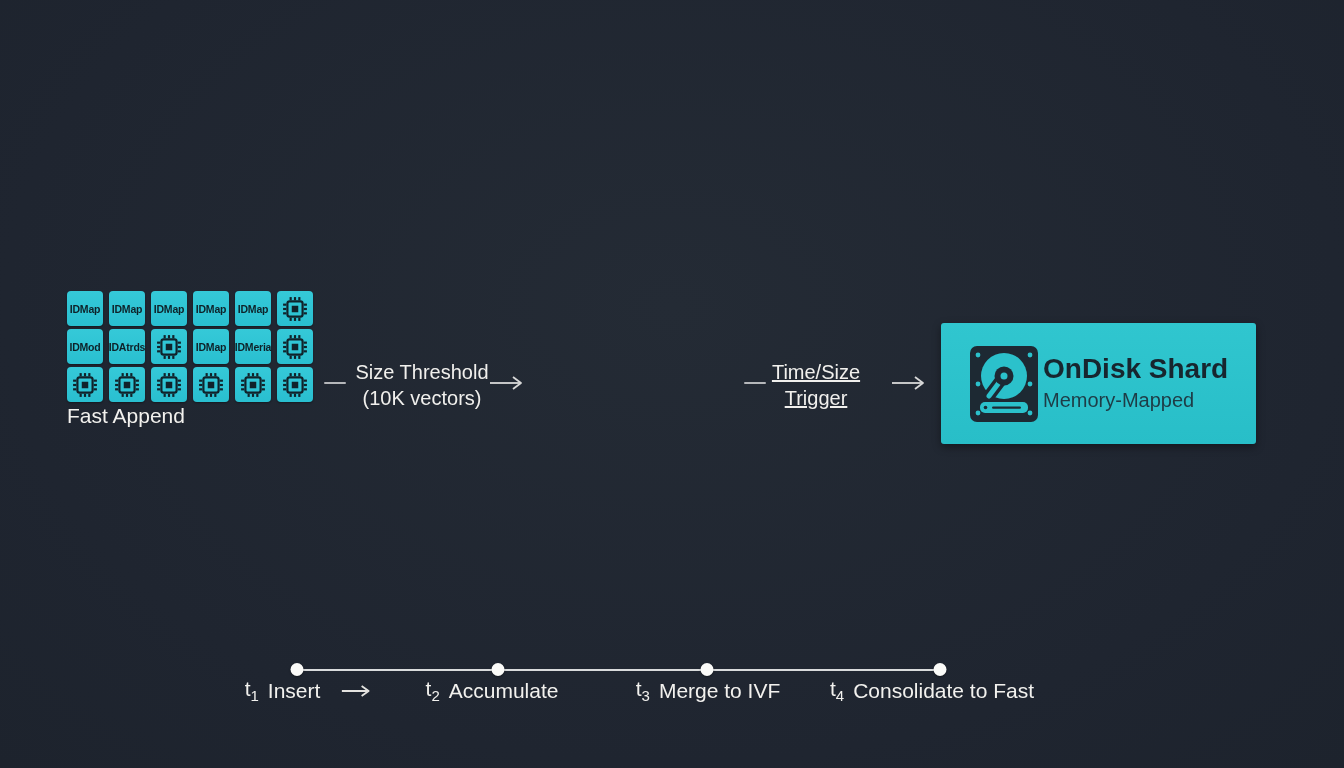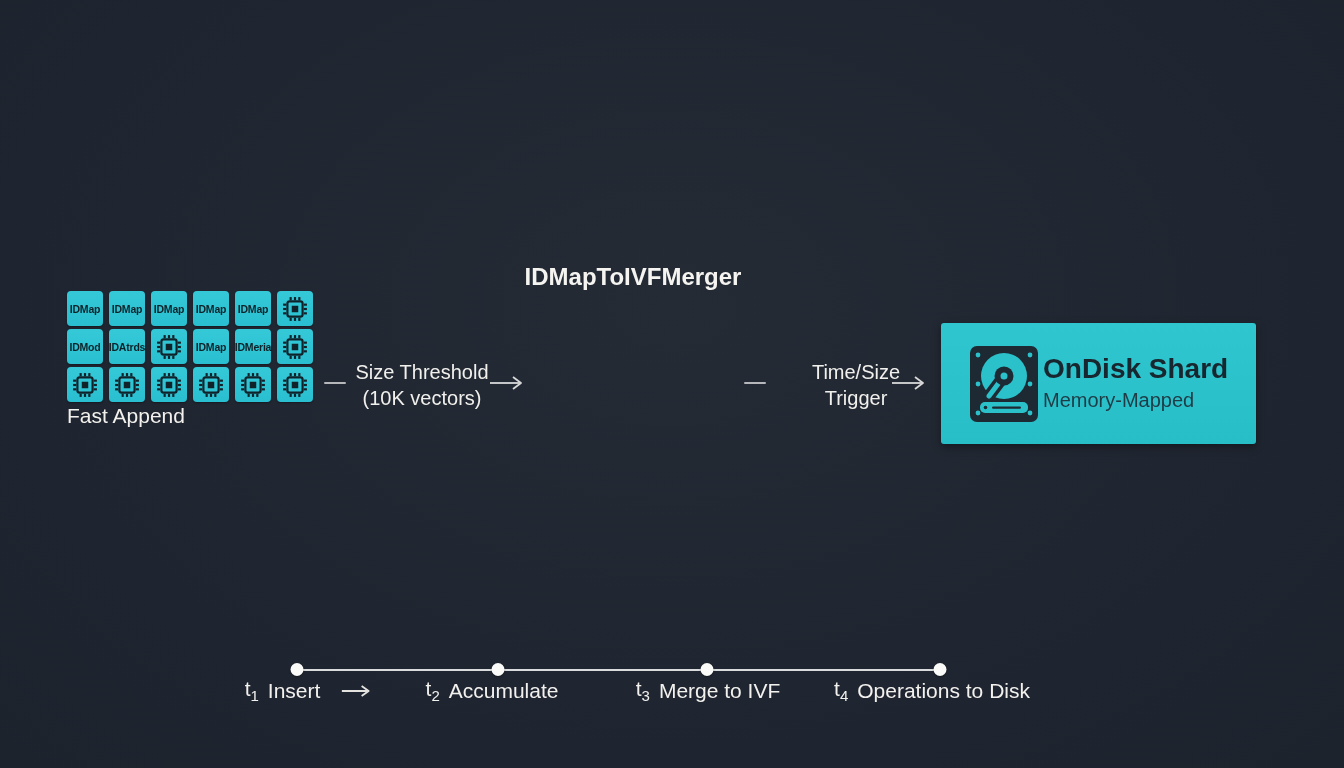--- a/index.html
+++ b/index.html
@@ -54,21 +54,21 @@
   .dash2 { left: 744px; top: 382px; }
   .arrow-svg { position: absolute; width: 34px; height: 16px; }
   .arrow1 { left: 490px; top: 375px; }
   .arrow2 { left: 892px; top: 375px; }
 
   .flow-label {
     position: absolute; transform: translateX(-50%);
     text-align: center; font-size: 20px; line-height: 26px; color: #f1f0ed;
   }
   .threshold-label { left: 422px; top: 359px; }
-  .trigger-label  { left: 856px; top: 359px; }
+  .trigger-label  { left: 816px; top: 359px; text-decoration: underline; }
 
   
   .merger-title {
     position: absolute; left: 633px; top: 263px; transform: translateX(-50%);
     font-size: 24px; font-weight: 600; color: #f5f4f1; white-space: nowrap;
   }
   .gear {
     position: absolute; left: 526px; top: 297px;
     width: 192px; height: 192px;
     filter: drop-shadow(0 6px 10px rgba(0,0,0,0.35));
@@ -358,21 +358,20 @@
   <div class="dash dash1"></div>
   <div class="flow-label threshold-label">
     <div>Size Threshold</div>
     <div>(10K vectors)</div>
   </div>
   <svg class="arrow-svg arrow1" viewBox="0 0 34 16">
     <line x1="0" y1="8" x2="30" y2="8" stroke="#d8d8d8" stroke-width="1.8"></line>
     <path d="M23 2 L31 8 L23 14" fill="none" stroke="#d8d8d8" stroke-width="1.8" stroke-linejoin="round"></path>
   </svg>
 
-  <div class="merger-title">IDMapToIVFMerger</div>
 
   <div class="dash dash2"></div>
   <div class="flow-label trigger-label">
     <div>Time/Size</div>
     <div>Trigger</div>
   </div>
   <svg class="arrow-svg arrow2" viewBox="0 0 34 16">
     <line x1="0" y1="8" x2="30" y2="8" stroke="#d8d8d8" stroke-width="1.8"></line>
     <path d="M23 2 L31 8 L23 14" fill="none" stroke="#d8d8d8" stroke-width="1.8" stroke-linejoin="round"></path>
   </svg>
@@ -418,17 +417,17 @@
         <span>Accumulate</span>
       </div>
       <div class="tl-dot" style="left: 707px;"></div>
       <div class="tl-item" style="left: 708px;">
         <span>t<sub>3</sub></span>
         <span>Merge to IVF</span>
       </div>
       <div class="tl-dot" style="left: 940px;"></div>
       <div class="tl-item" style="left: 932px;">
         <span>t<sub>4</sub></span>
-        <span>Operations to Disk</span>
+        <span>Consolidate to Fast</span>
       </div>
     </div>
 
 </div>
 
 </body></html>

